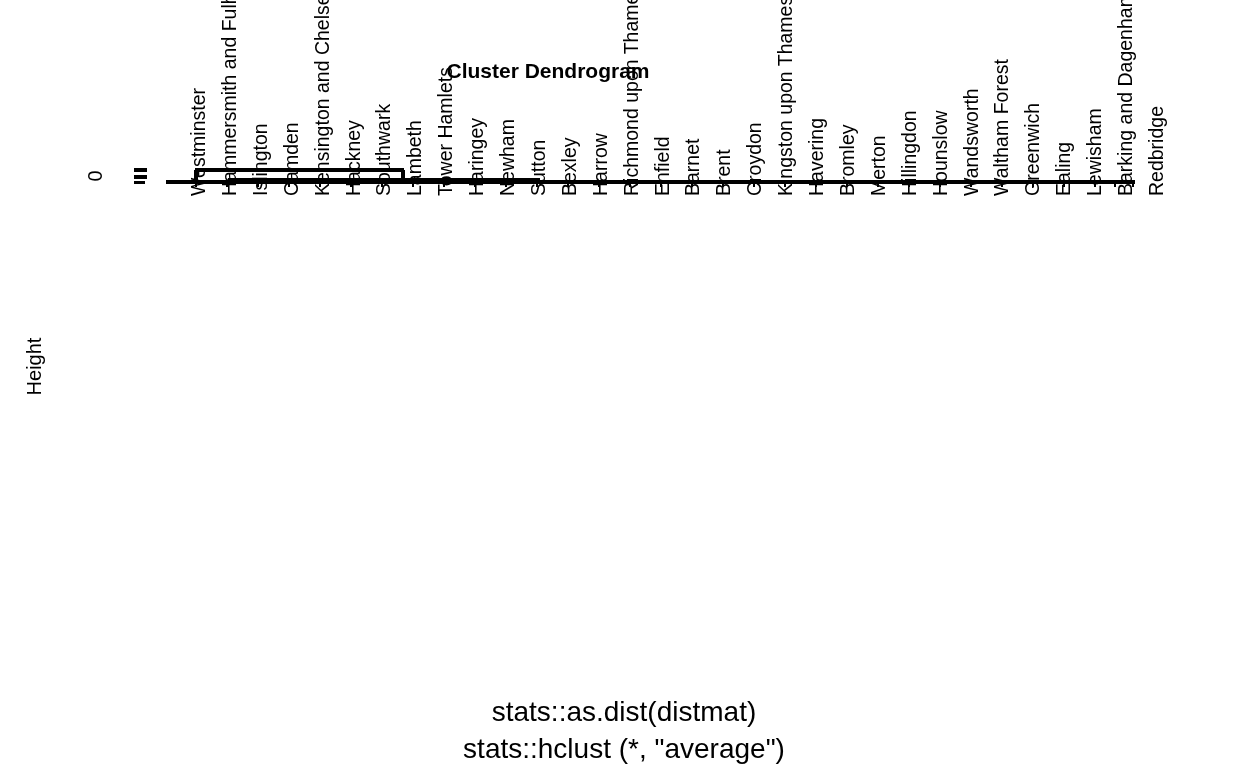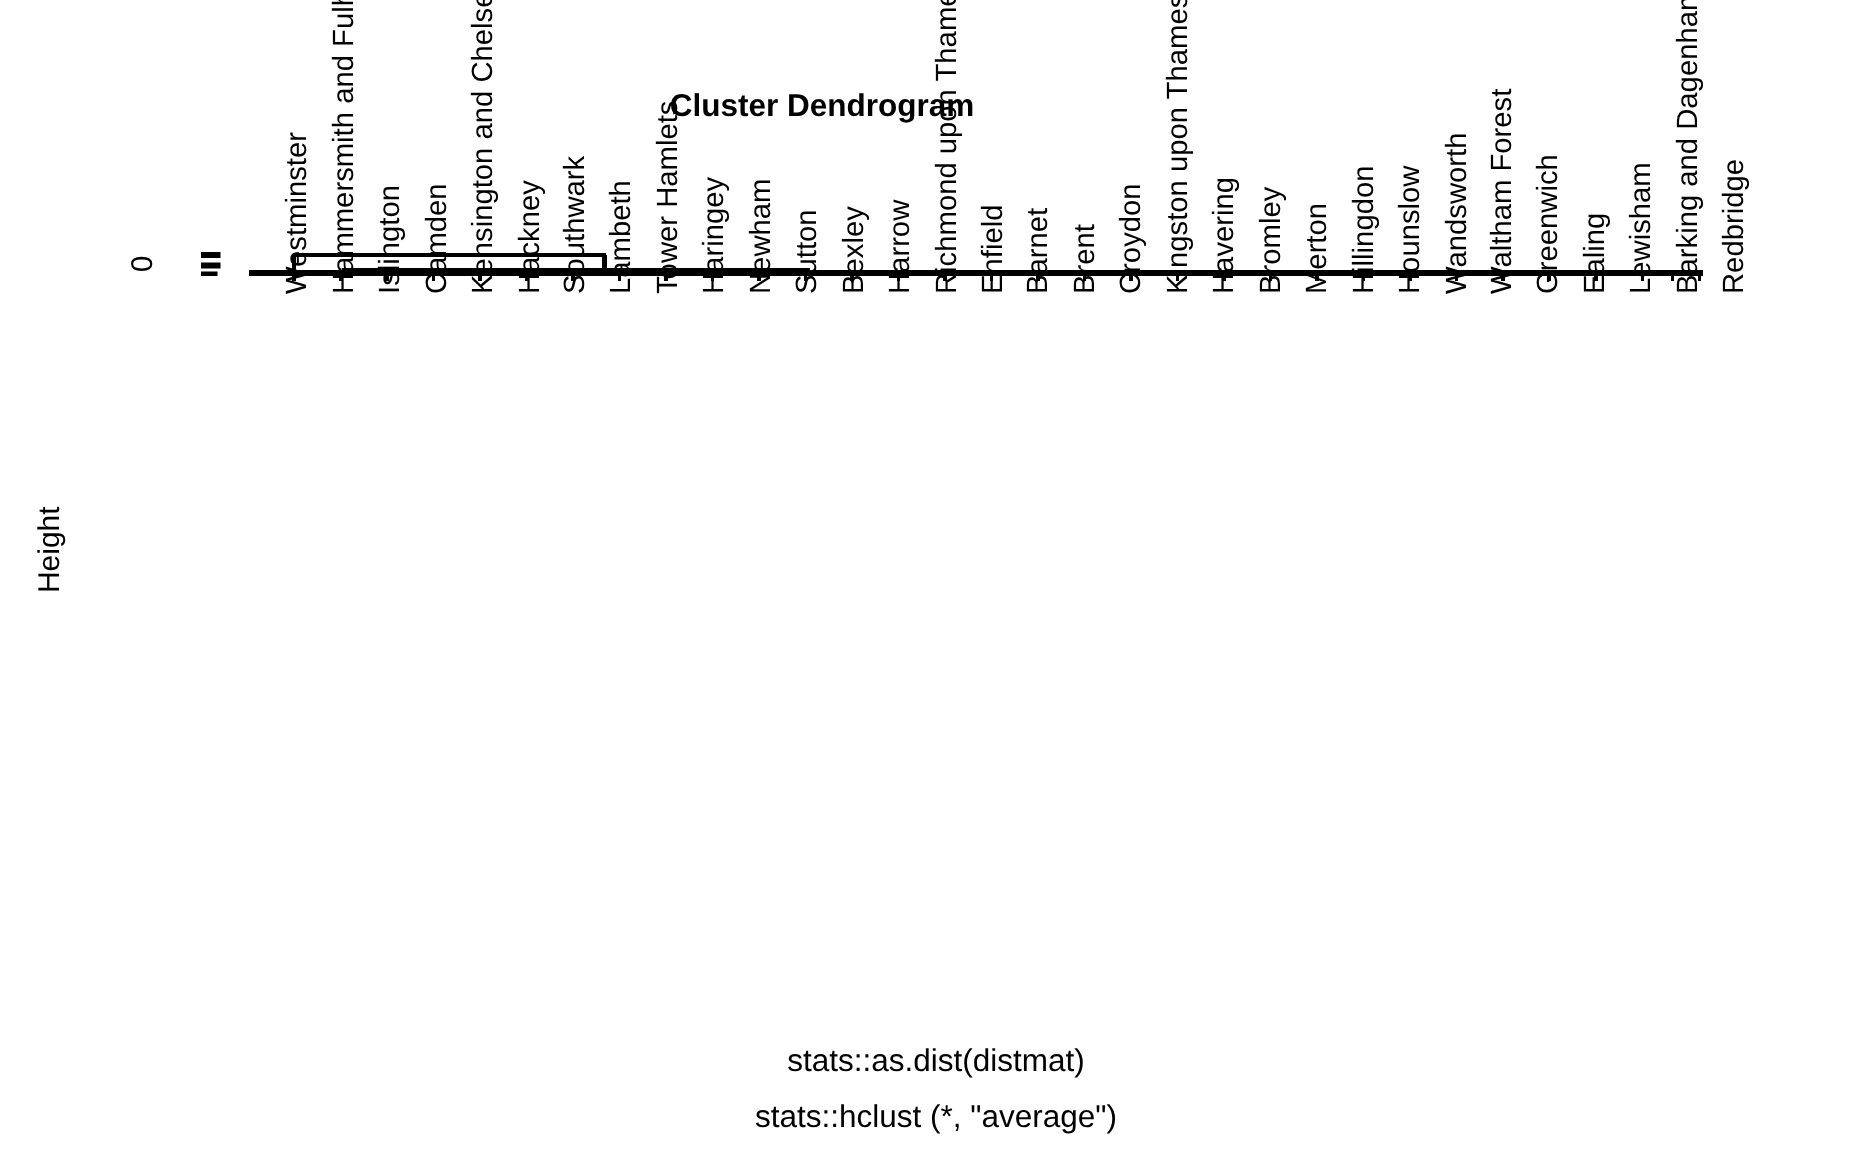--- a/index.html
+++ b/index.html
@@ -80,21 +80,21 @@
     transform: rotate(-90deg);
     line-height: 19.5px;
     color: #000;
   }
   
   .footer {
     position: absolute;
     left: 0;
     width: 1248px;
     text-align: center;
-    font-size: 21px;
+    font-size: 28px;
     white-space: nowrap;
   }
   .footer.line1 { top: 696px; }
   .footer.line2 { top: 733px; }
 </style>
 </head>
 <body>
 
 <div id="plot">
 

